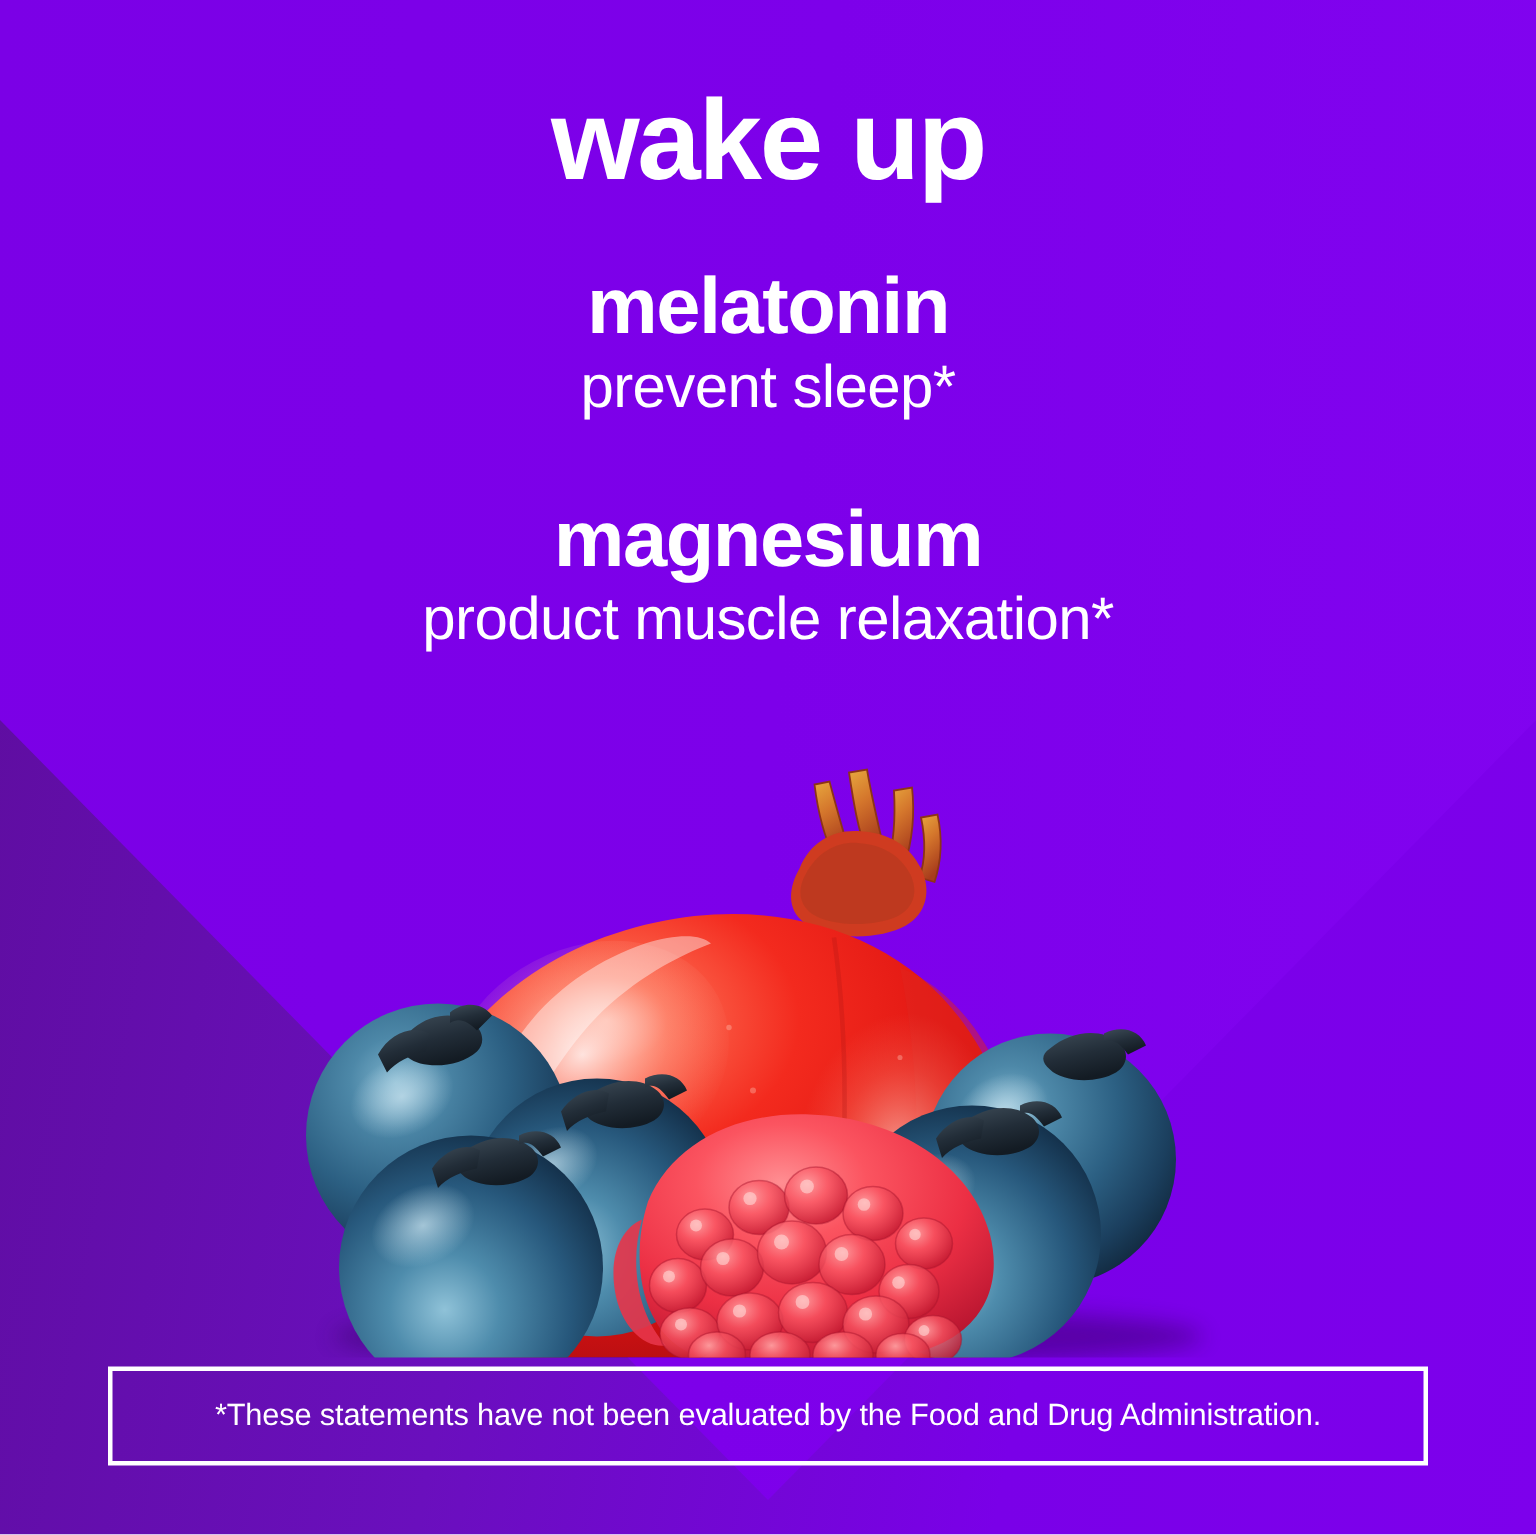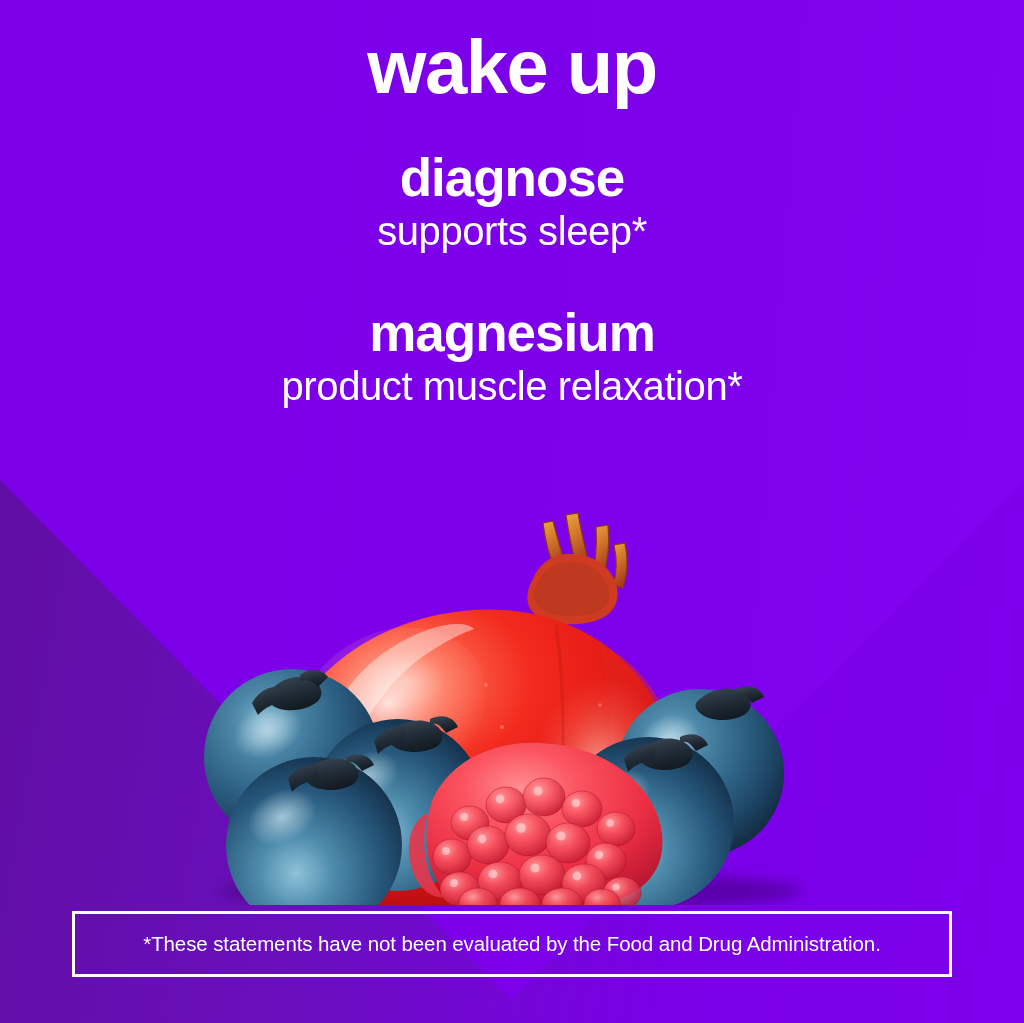--- a/index.html
+++ b/index.html
@@ -35,21 +35,21 @@
     z-index: 5;
     text-align: center;
     color: #ffffff;
   }
 
   .headline-1 {
     font-size: 76px;
     font-weight: bold;
     letter-spacing: -1.5px;
     line-height: 1;
-    padding-top: 29px;
+    padding-top: 56px;
     color: #ffffff;
   }
   .headline-2 {
     font-size: 76px;
     font-weight: bold;
     letter-spacing: -1.5px;
     line-height: 1;
     padding-top: 14px;
     color: #fff22d;
     position: relative;
@@ -122,22 +122,22 @@
 <div id="ad">
 
   <div class="bg-chevron"></div>
 
   <div class="copy">
 
     <div class="headline-1">wake up</div>
 
 
     <div class="benefit first">
-      <div class="benefit-name">diagnose</div>
-      <div class="benefit-desc">supports sleep*</div>
+      <div class="benefit-name">melatonin</div>
+      <div class="benefit-desc">prevent sleep*</div>
     </div>
 
     <div class="benefit second">
       <div class="benefit-name">magnesium</div>
       <div class="benefit-desc">product muscle relaxation*</div>
     </div>
 
   </div>
 
   <div class="fruit-stage">

